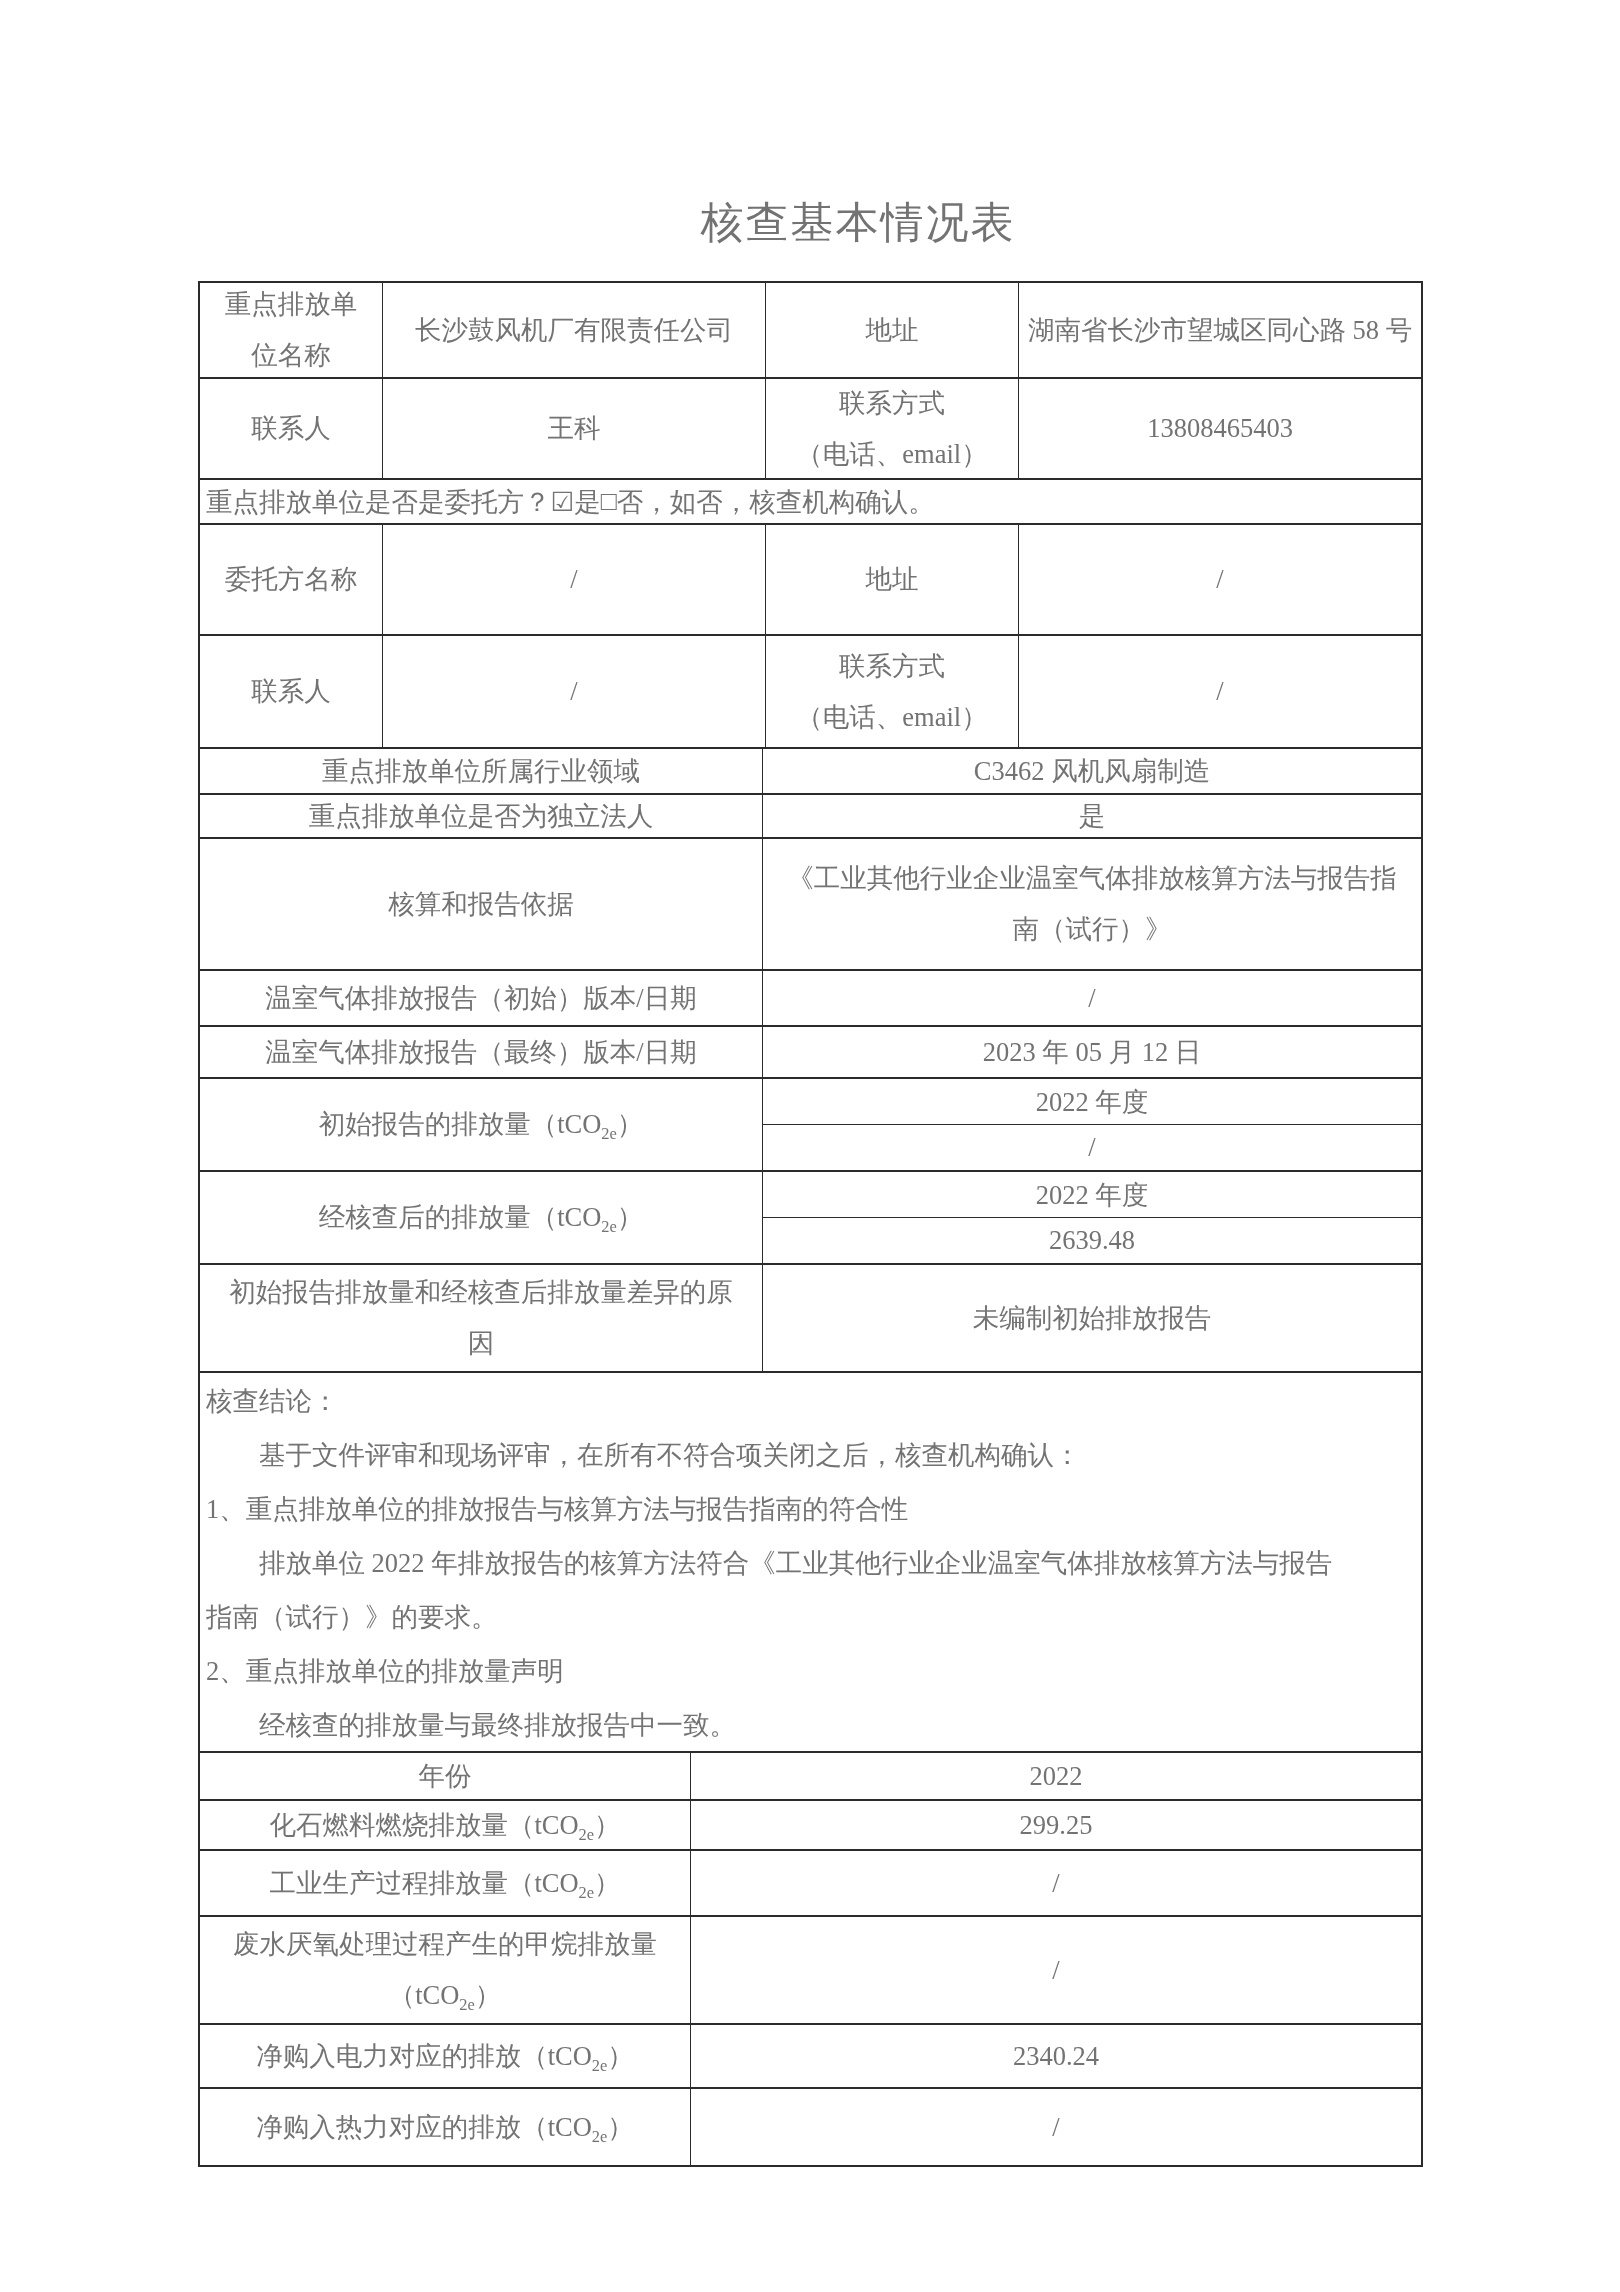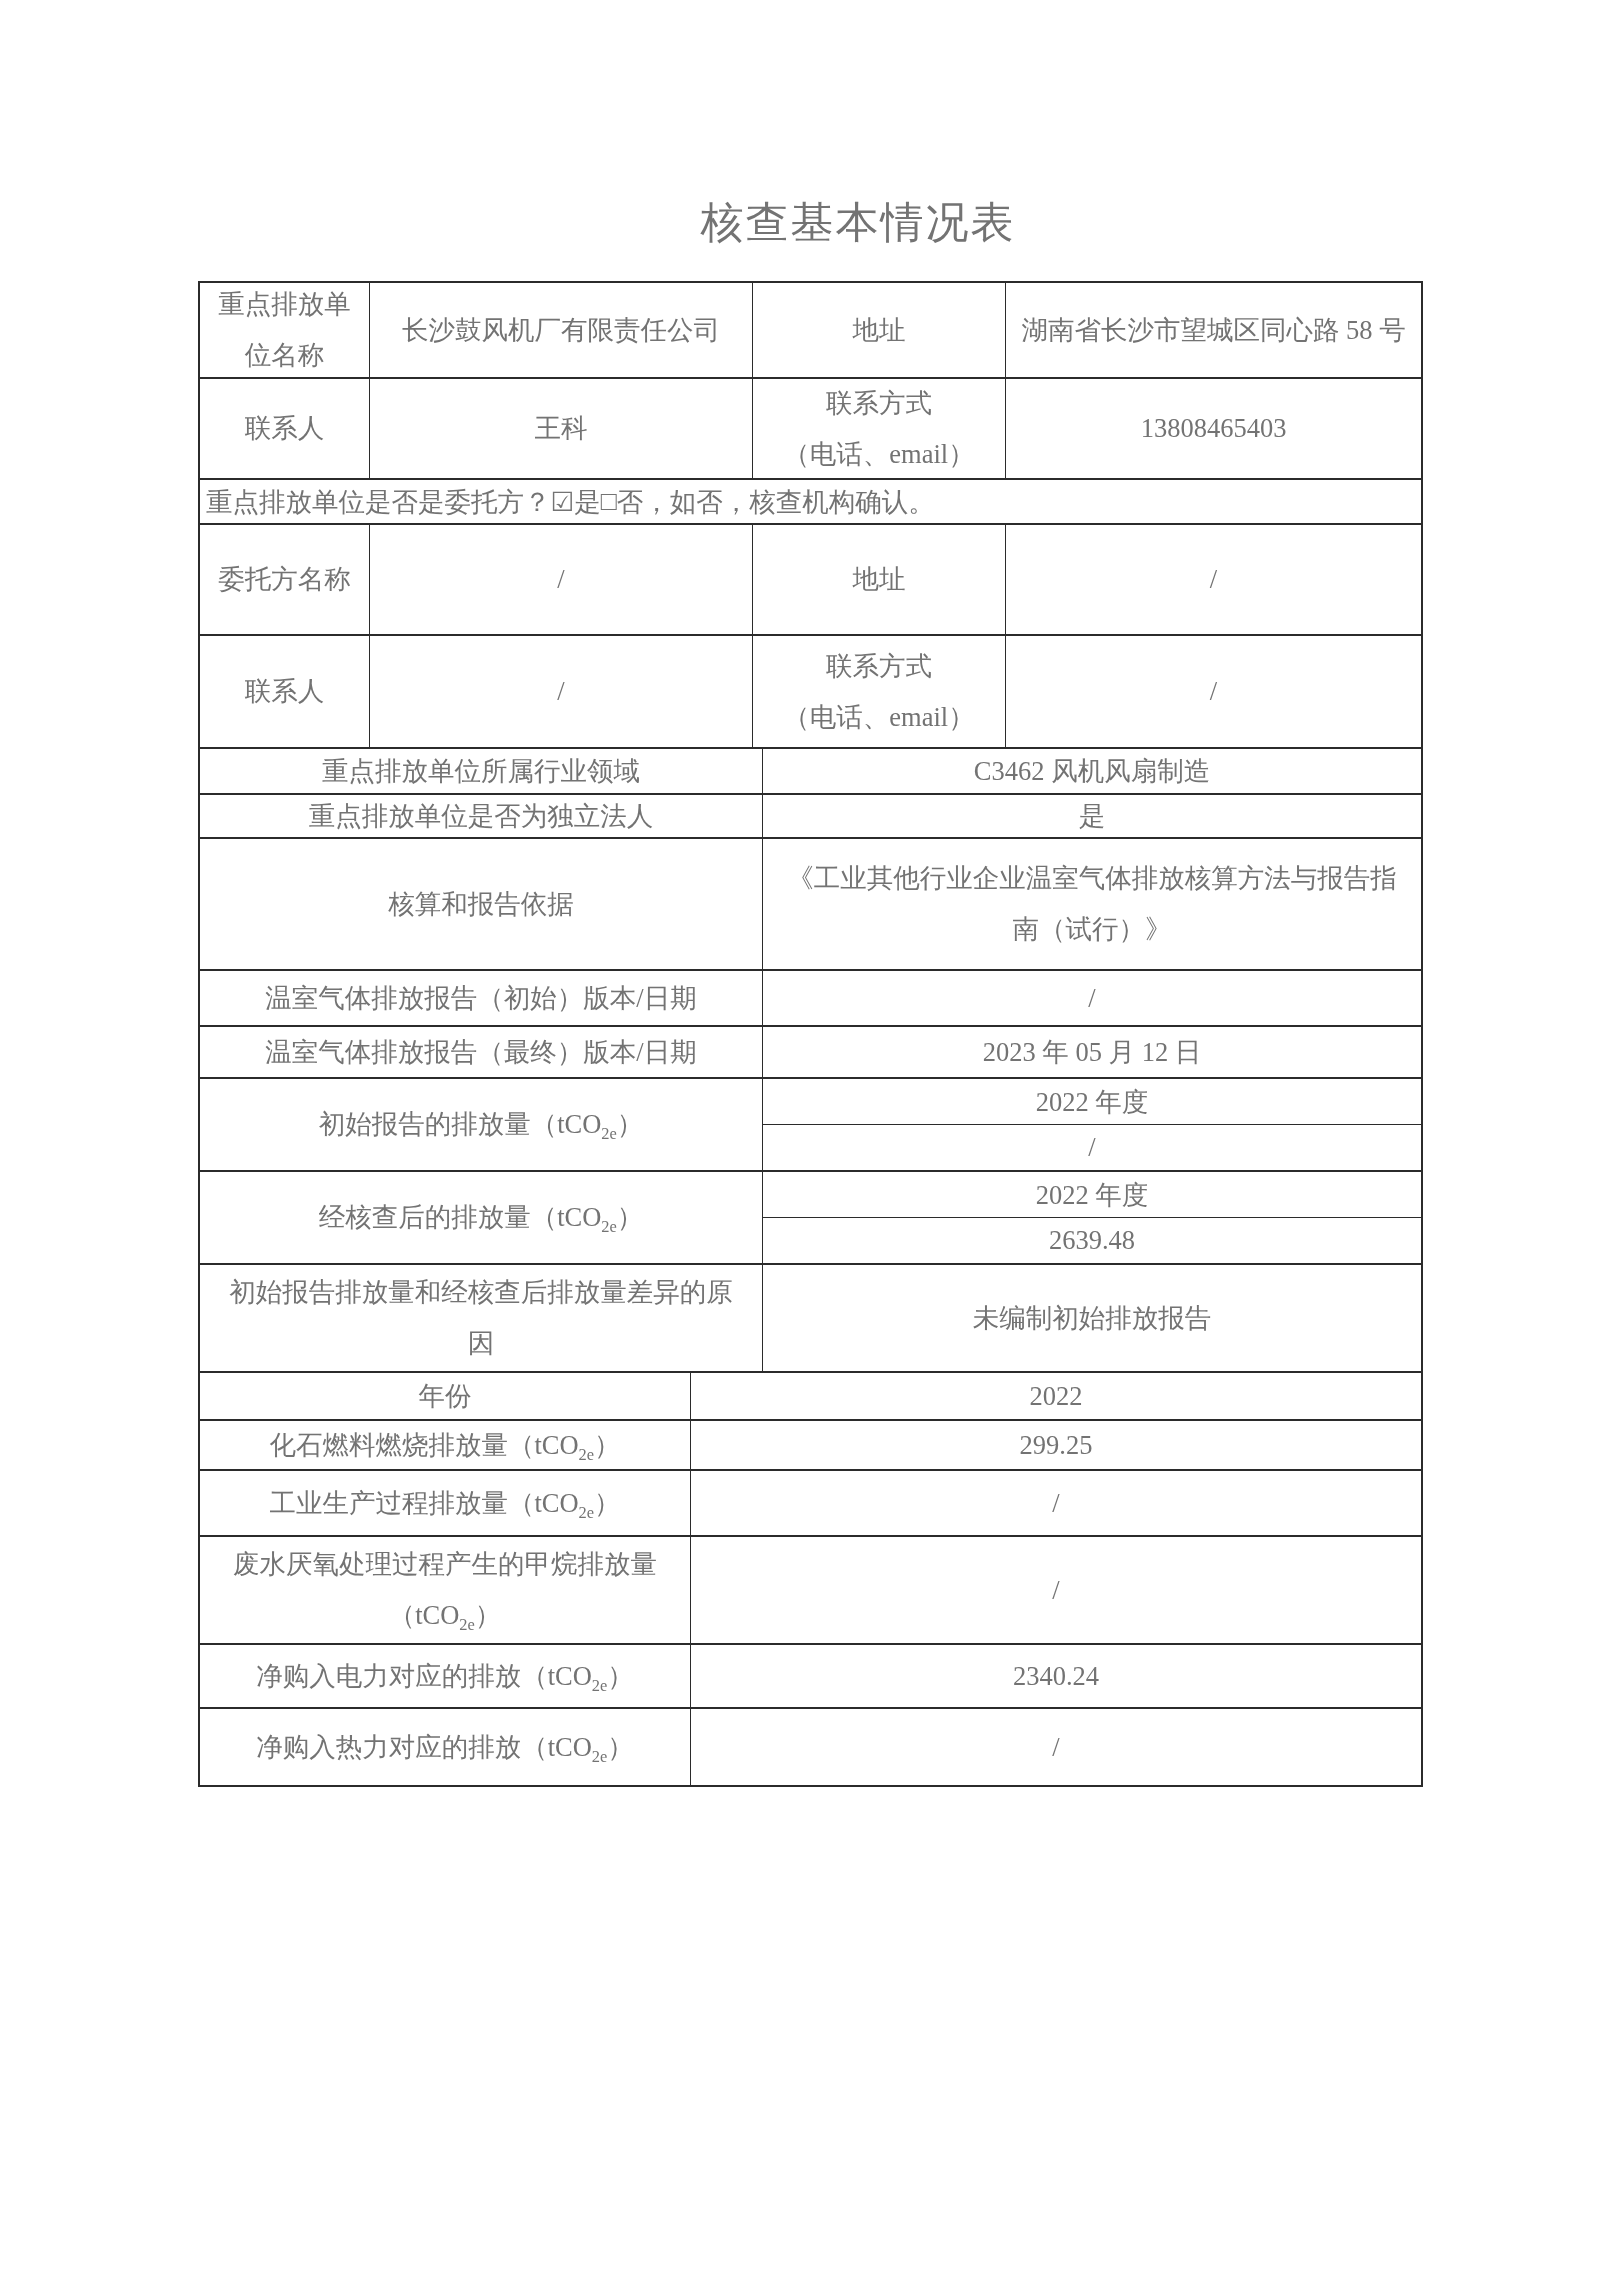--- a/index.html
+++ b/index.html
@@ -10,21 +10,21 @@
          font-size:43px;font-weight:normal;margin:0;white-space:nowrap;letter-spacing:2px;}
   .tbl{position:absolute;left:198px;top:281px;width:1225px;
        border:2px solid #2b2b2b;box-sizing:border-box;}
   .r{display:flex;border-bottom:2px solid #2b2b2b;box-sizing:border-box;align-items:stretch;}
   .r.last{border-bottom:none;}
   .c{border-right:1px solid #2b2b2b;box-sizing:border-box;display:flex;
      align-items:center;justify-content:center;text-align:center;line-height:1.92;
      padding:0 3.9px;overflow:hidden;}
   .c.end{border-right:none;}
   .pl{white-space:pre-line;}
-  .cw1{width:170px;}
+  .cw1{width:183px;}
   .cw2{width:383px;}
   .cw3{width:253px;}
   .cw4{flex:1;}
   .half-l{width:563px;}
   .half-r{flex:1;}
   .inn-l{width:491px;}
   .inn-r{flex:1;}
   .stack{flex:1;display:flex;flex-direction:column;}
   .stack .sub{flex:1;display:flex;align-items:center;justify-content:center;text-align:center;}
   .stack .sub.first{border-bottom:1px solid #2b2b2b;}
@@ -129,20 +129,31 @@
         <div class="sub">2639.48</div>
       </div>
     </div>
 
     <div class="r" style="height:108px">
       <div class="c half-l pl" style="padding:16px 2px;">初始报告排放量和经核查后排放量差异的原
 因</div>
       <div class="c half-r end">未编制初始排放报告</div>
     </div>
 
+    <div class="r" style="height:380px">
+      <div class="concl">
+        <div>核查结论：</div>
+        <div class="ind">基于文件评审和现场评审，在所有不符合项关闭之后，核查机构确认：</div>
+        <div>1、重点排放单位的排放报告与核算方法与报告指南的符合性</div>
+        <div class="ind pl">排放单位 2022 年排放报告的核算方法符合《工业其他行业企业温室气体排放核算方法与报告
+指南（试行）》的要求。</div>
+        <div>2、重点排放单位的排放量声明</div>
+        <div class="ind">经核查的排放量与最终排放报告中一致。</div>
+      </div>
+    </div>
 
     <div class="r" style="height:48px">
       <div class="c inn-l">
         <span><span class="pl">年份</span><sub></sub><span></span></span>
       </div>
       <div class="c inn-r end">2022</div>
     </div>
 
     <div class="r" style="height:50px">
       <div class="c inn-l">

